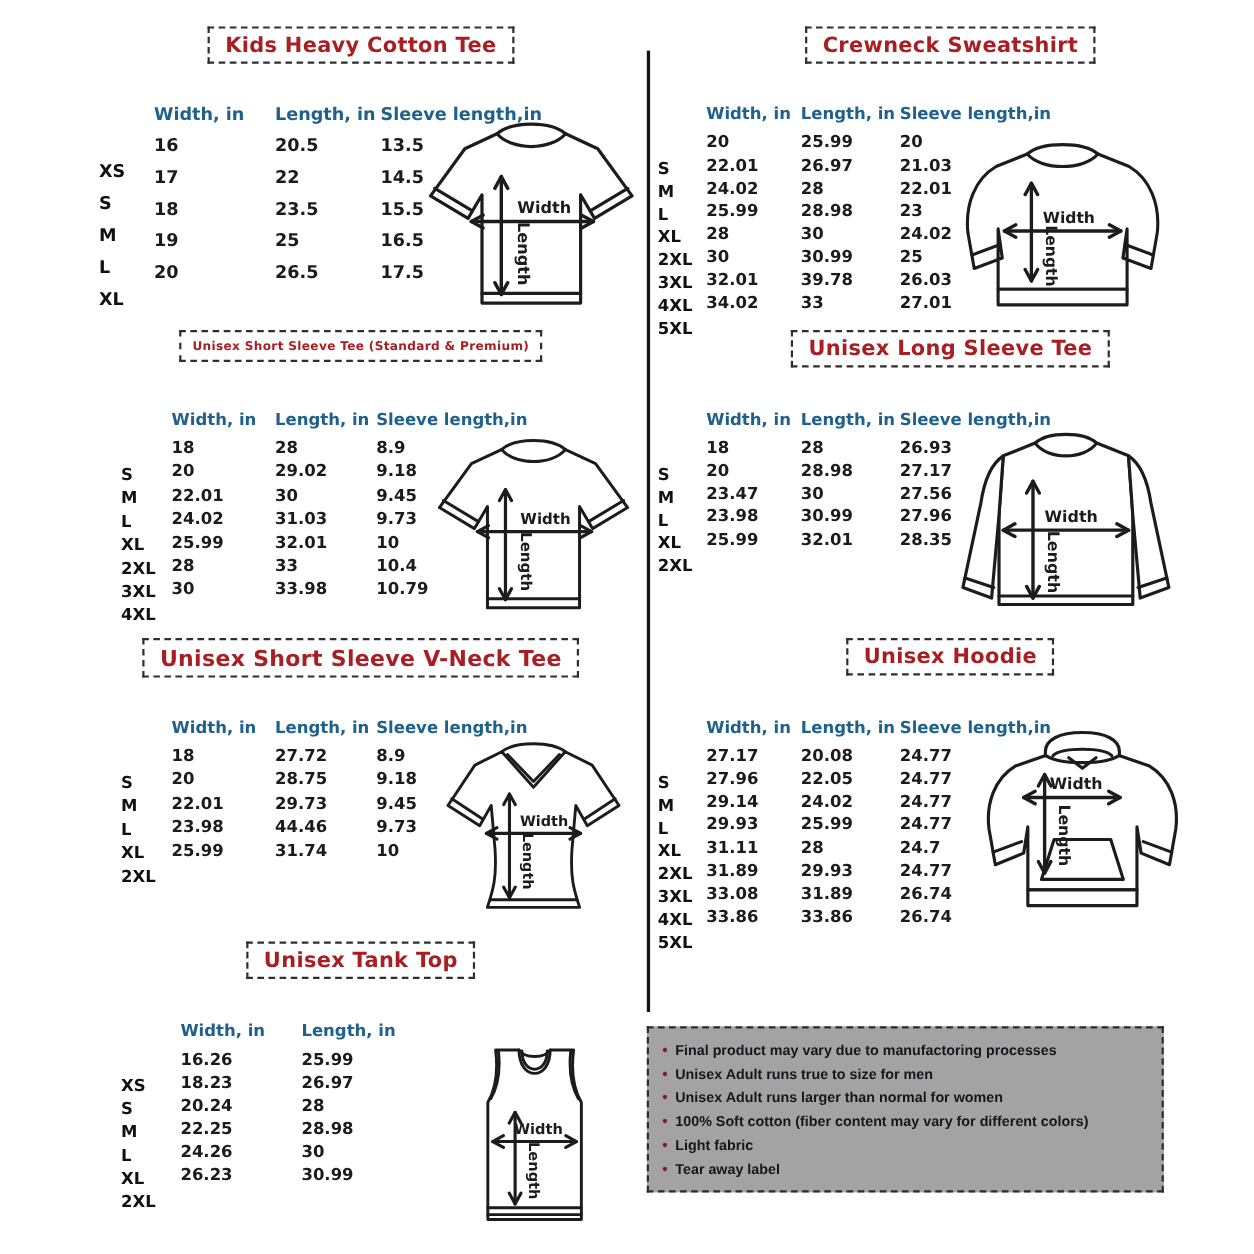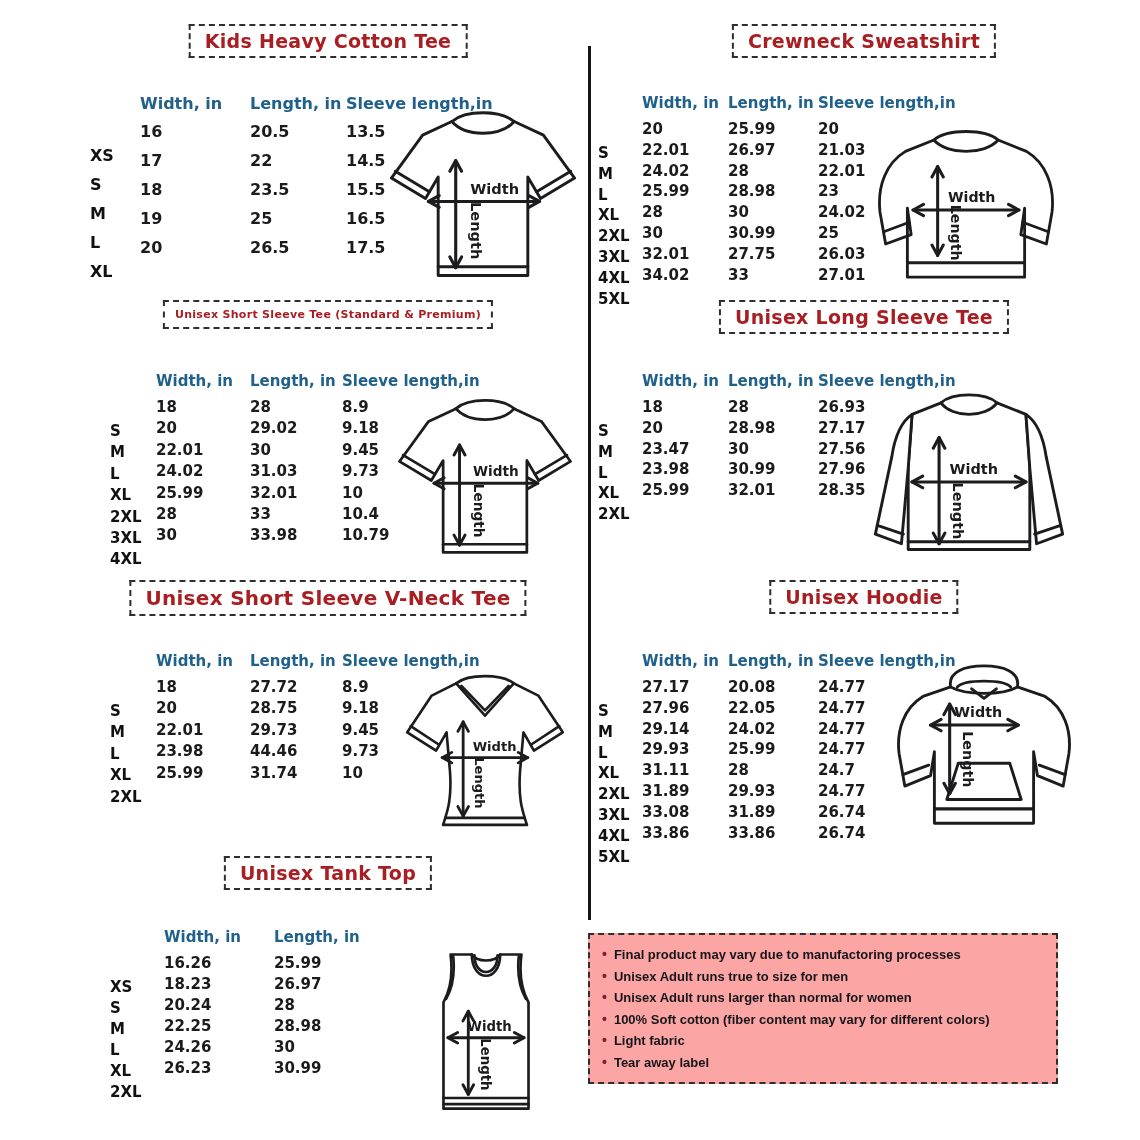--- a/index.html
+++ b/index.html
@@ -25,21 +25,21 @@
   .table > div{white-space:nowrap;}
   .t-kids{grid-template-columns:50px 110px 96px 86px;grid-template-rows:48px;grid-auto-rows:29px;font-size:16px;}
   .t-crew,.t-hood,.t-ls{grid-template-columns:44px 86px 90px 88px;grid-template-rows:46px;grid-auto-rows:20.8px;font-size:15px;}
   .t-uss,.t-vn{grid-template-columns:46px 94px 92px 82px;grid-template-rows:46px;grid-auto-rows:21.4px;font-size:15px;}
   .t-tank{grid-template-columns:54px 110px 110px;grid-template-rows:46px;grid-auto-rows:21px;font-size:15px;}
   .table .th{color:var(--blue);align-self:end;padding-bottom:9px;line-height:1.1;}
   .has-sleeve > div:nth-child(4){text-align:center;}
   .table .sz{color:#111;margin-top:24px;}
   .notes{
     position:absolute;left:588px;top:933px;width:470px;box-sizing:border-box;
-    border:2.5px dashed #2e2e2e;background:#fca5a5;padding:9px 12px;
+    border:2.5px dashed #2e2e2e;background:#a3a3a3;padding:9px 12px;
   }
   .notes ul{margin:0;padding:0;list-style:none;}
   .notes li{
     font-family:"Liberation Sans",sans-serif;font-weight:700;font-size:13px;
     color:#16161a;line-height:21.5px;white-space:nowrap;
   }
   .notes .blt{color:#7d2033;margin-right:7px;font-size:14px;}
   svg.g{position:absolute;}
   svg.g path, svg.g line{fill:none;stroke:#1c1c1e;stroke-width:3;stroke-linecap:round;stroke-linejoin:round;}
   svg.g .fl{fill:#ffffff;}
@@ -121,21 +121,21 @@
         <div class="sz">2XL</div>
         <div class="td">28</div>
         <div class="td">30</div>
         <div class="td">24.02</div>
         <div class="sz">3XL</div>
         <div class="td">30</div>
         <div class="td">30.99</div>
         <div class="td">25</div>
         <div class="sz">4XL</div>
         <div class="td">32.01</div>
-        <div class="td">27.75</div>
+        <div class="td">39.78</div>
         <div class="td">26.03</div>
         <div class="sz">5XL</div>
         <div class="td">34.02</div>
         <div class="td">33</div>
         <div class="td">27.01</div>
       </div>
     <svg class="g" viewBox="0 0 220 180" style="left:272px;top:98px;width:208px;height:176px">
       <path class="fl" d="M76 16 C90 32 130 32 144 16 L174 28 C194 40 204 64 201 92 L195 126 L168 116 L172 88 L172 146 L48 146 L48 88 L52 116 L25 126 L19 92 C16 64 26 40 46 28 Z"></path>
       <path d="M76 16 C90 4 130 4 144 16"></path>
       <path class="fl" d="M48 146 L172 146 L172 161 L48 161 Z"></path>

